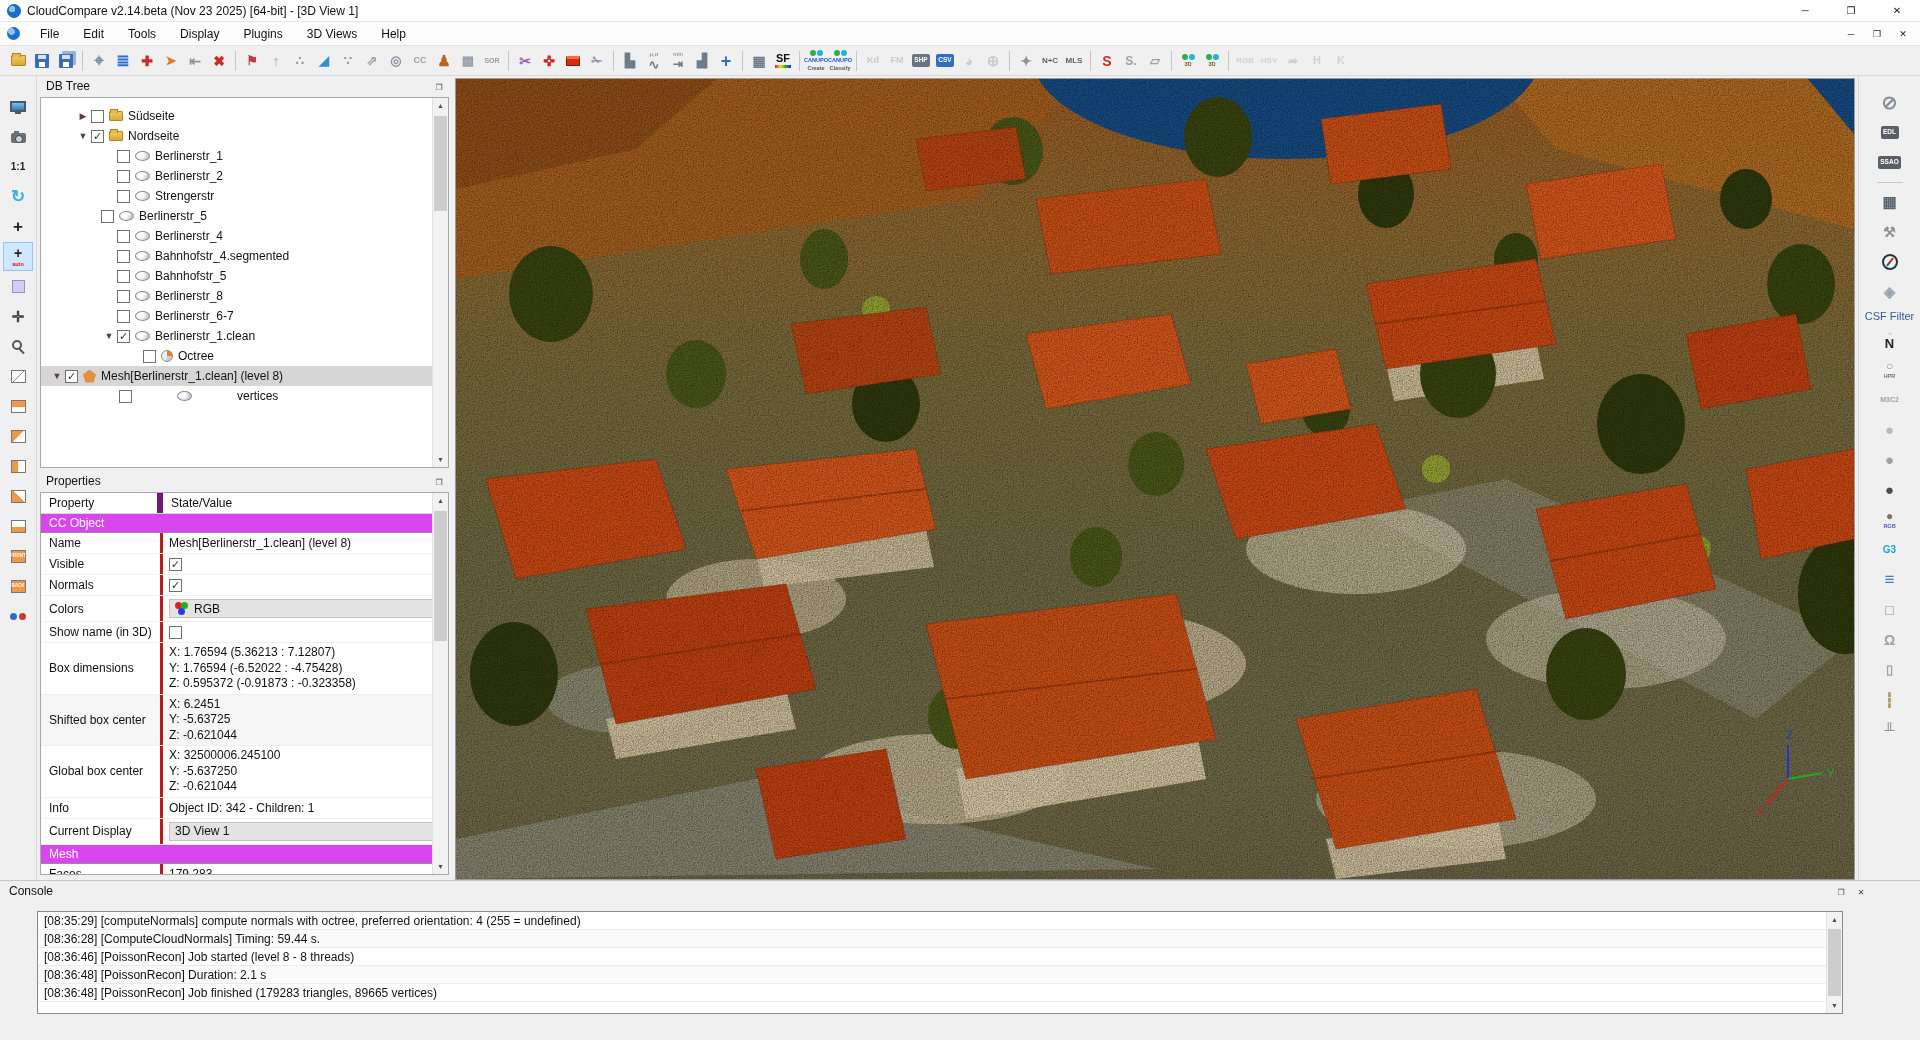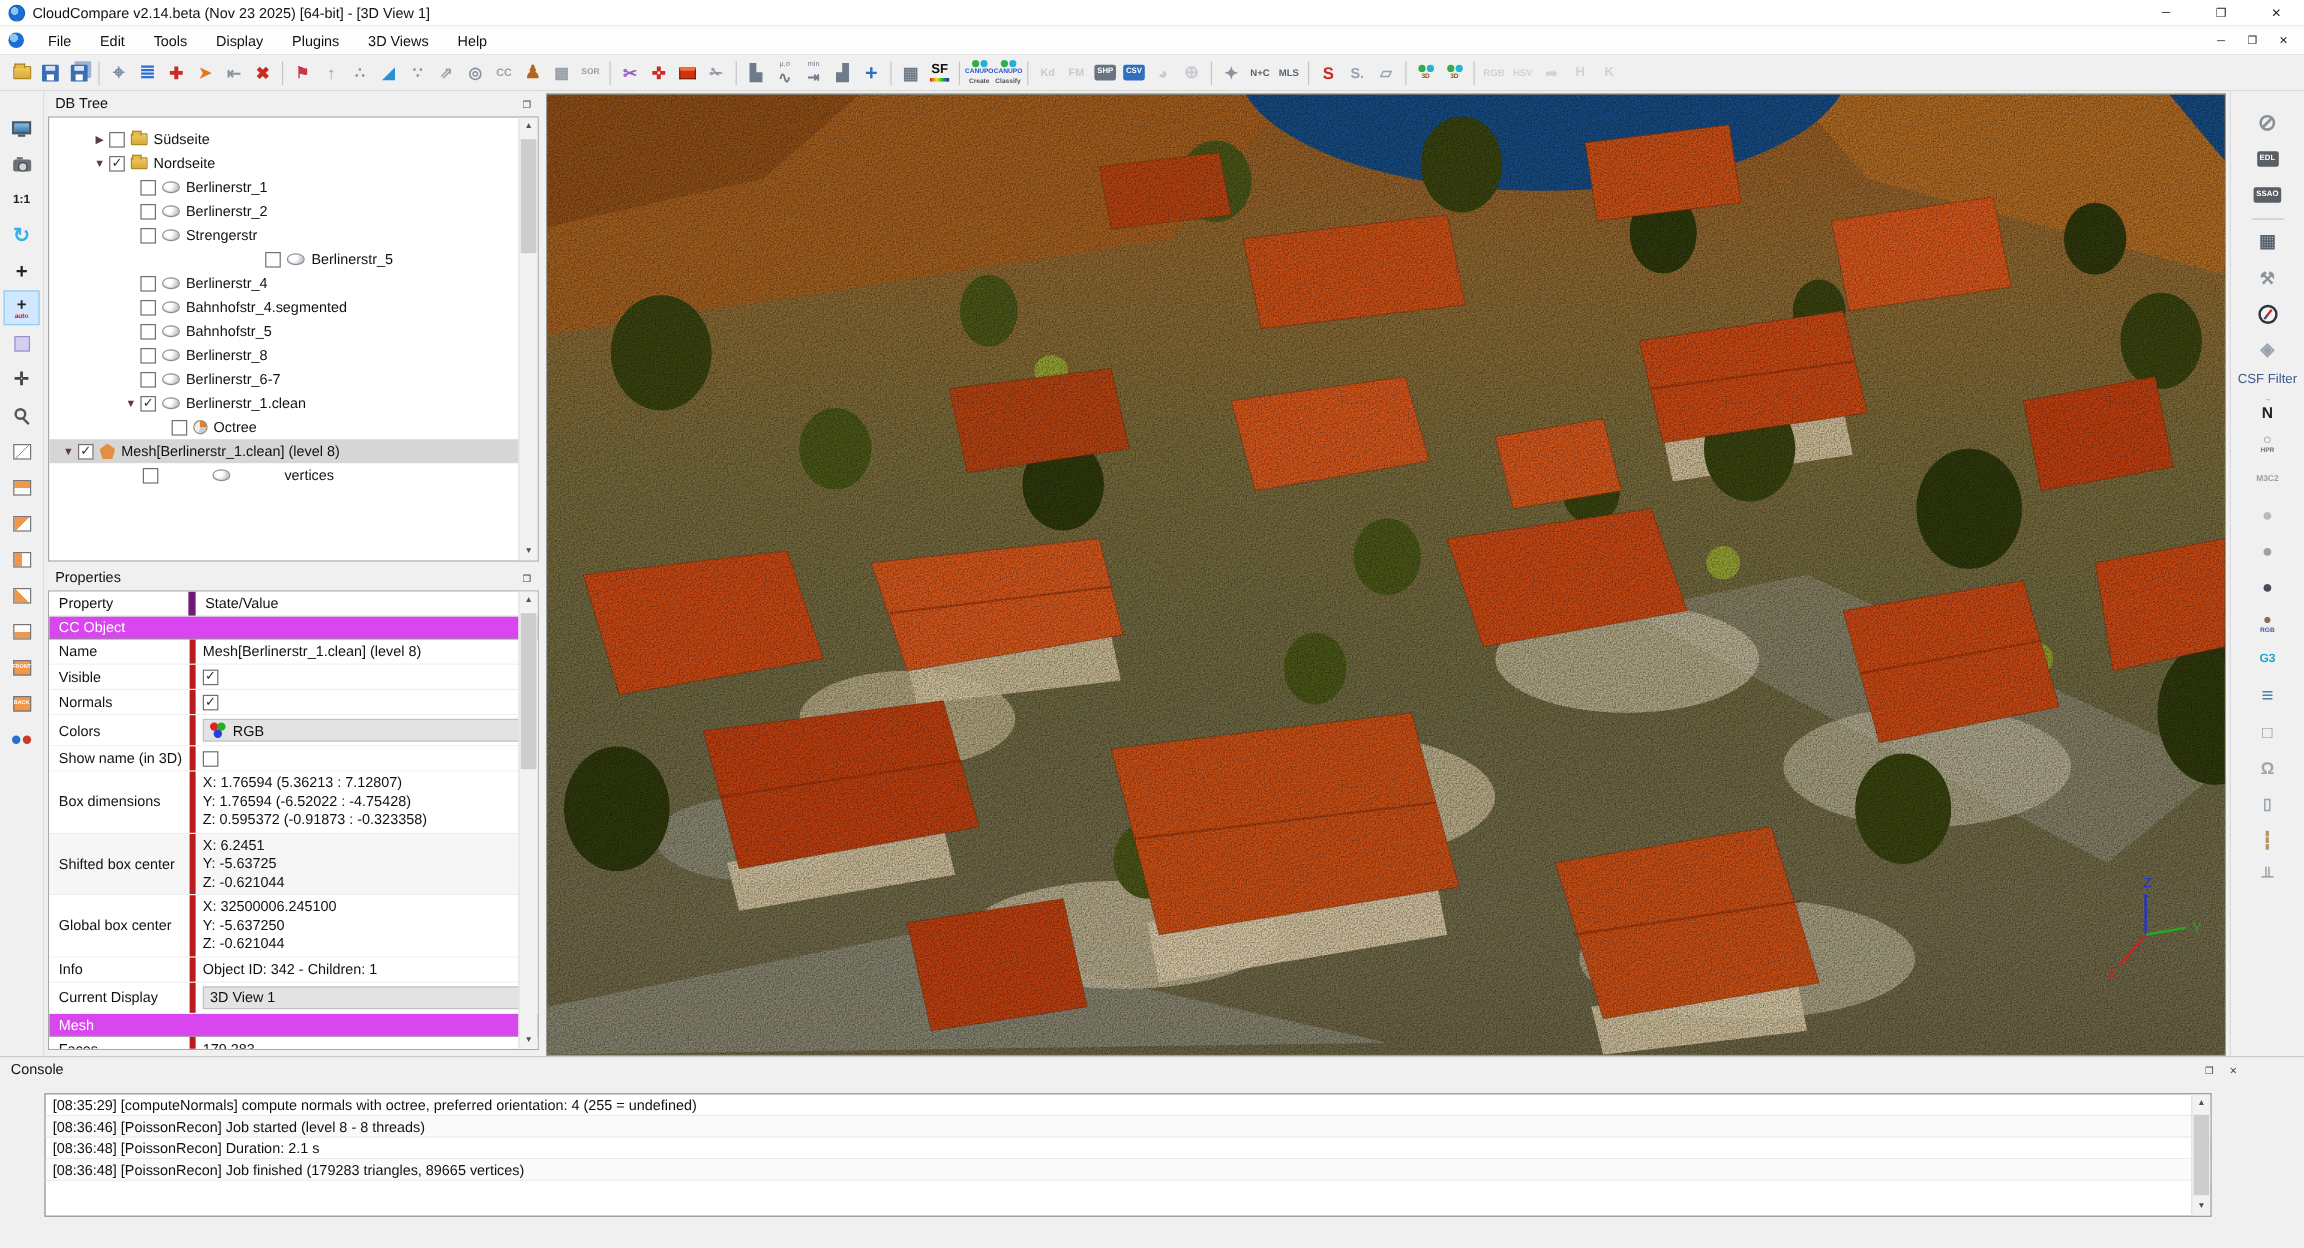--- a/index.html
+++ b/index.html
@@ -76,21 +76,21 @@
   .ic-cloud{width:15px;height:10px;border-radius:50%;background:radial-gradient(circle at 35% 30%,#fff 0 30%,#c7ccd4 70%);border:1px solid #8a9098}
   .ic-octree{width:12px;height:12px;border-radius:50%;border:1px solid #998a6a;background:conic-gradient(#e08030 0 25%,#c9cdd4 25% 55%,#efefef 55% 100%)}
   .ic-mesh{width:13px;height:13px;background:#e09040;clip-path:polygon(50% 0,100% 38%,81% 100%,19% 100%,0 38%)}
 
   
   .phead{display:flex;border-bottom:1px solid #d6d6d6;font-size:12px;background:#fff}
   .phead div{padding:3px 8px}
   .pcol1{width:122px;flex:none;border-right:6px solid #701a75}
   .prow{display:flex;border-bottom:1px solid #efefef;font-size:12px;align-items:stretch;background:#fff}
   .prow.shade{background:#f6f6f6}
-  .plabel{width:122px;flex:none;padding:2px 0 2px 8px;border-right:5px solid #b91c1c;display:flex;align-items:center}
+  .plabel{width:122px;flex:none;padding:2px 0 2px 8px;border-right:3px solid #b91c1c;display:flex;align-items:center}
   .pval{flex:1;padding:2px 6px;display:flex;align-items:center;min-height:20px}
   .psection{background:#d946ef;color:#fff;padding:2px 8px;font-size:12px;border-bottom:1px solid #909090}
   .combo{flex:1;height:19px;background:#e3e3e3;border:1px solid #c2c2c2;display:flex;align-items:center;padding:0 5px;position:relative;margin:1px 0}
   .combo .chev{position:absolute;right:4px;font-size:8px;color:#444}
   .clover{width:13px;height:13px;position:relative;margin-right:6px;flex:none}
   .clover i{position:absolute;width:7px;height:7px;border-radius:50%}
   .clover i:nth-child(1){left:0;top:0;background:#e02020}
   .clover i:nth-child(2){right:0;top:0;background:#20b020}
   .clover i:nth-child(3){left:3px;bottom:0;background:#2040e0}
   .mlines div{line-height:15.5px}
@@ -498,21 +498,21 @@
           <span class="tchk"></span>
           <span class="ticon ic-cloud"></span>
           <span>Berlinerstr_2</span>
         </div>
         <div class="trow" style="padding-left: 60px;">
           <span class="texp"></span>
           <span class="tchk"></span>
           <span class="ticon ic-cloud"></span>
           <span>Strengerstr</span>
         </div>
-        <div class="trow" style="padding-left: 44px; justify-content: center;">
+        <div class="trow" style="padding-left: 44px;">
           <span class="texp"></span>
           <span class="tchk"></span>
           <span class="ticon ic-cloud"></span>
           <span>Berlinerstr_5</span>
         </div>
         <div class="trow" style="padding-left: 60px;">
           <span class="texp"></span>
           <span class="tchk"></span>
           <span class="ticon ic-cloud"></span>
           <span>Berlinerstr_4</span>
@@ -788,20 +788,21 @@
 
 <div class="panel" id="consolepanel">
   <div class="ptitle">
     <span>Console</span>
     <span class="pbtn" style="right:72px">❐</span>
     <span class="pbtn" style="right:52px">✕</span>
   </div>
   <div id="consolebody">
     <div id="consolelines">
         <div class="cline">[08:35:29] [computeNormals] compute normals with octree, preferred orientation: 4 (255 = undefined)</div>
+        <div class="cline">[08:36:28] [ComputeCloudNormals] Timing: 59.44 s.</div>
         <div class="cline">[08:36:46] [PoissonRecon] Job started (level 8 - 8 threads)</div>
         <div class="cline">[08:36:48] [PoissonRecon] Duration: 2.1 s</div>
         <div class="cline">[08:36:48] [PoissonRecon] Job finished (179283 triangles, 89665 vertices)</div>
       </div>
     <div class="sbar">
       <div class="sarr" style="top:0">▲</div>
       <div class="sthumb" style="top:17px;bottom:17px"></div>
       <div class="sarr" style="bottom:0">▼</div>
     </div>
   </div>

